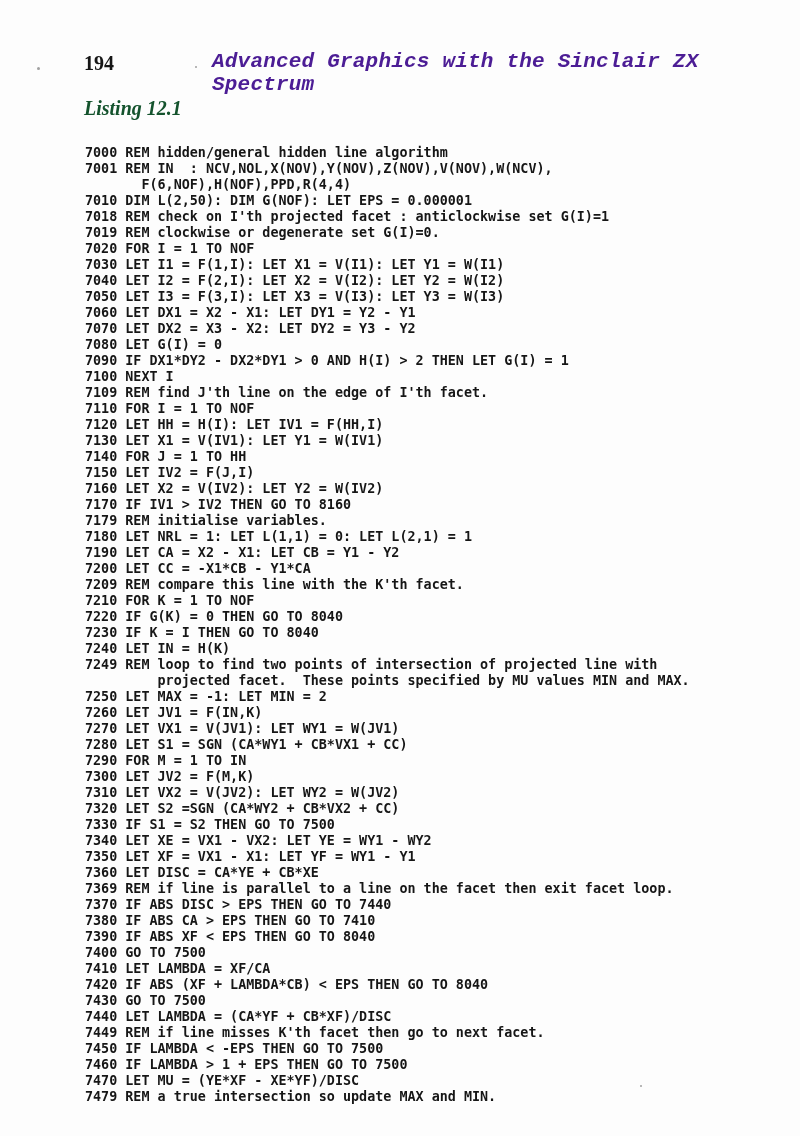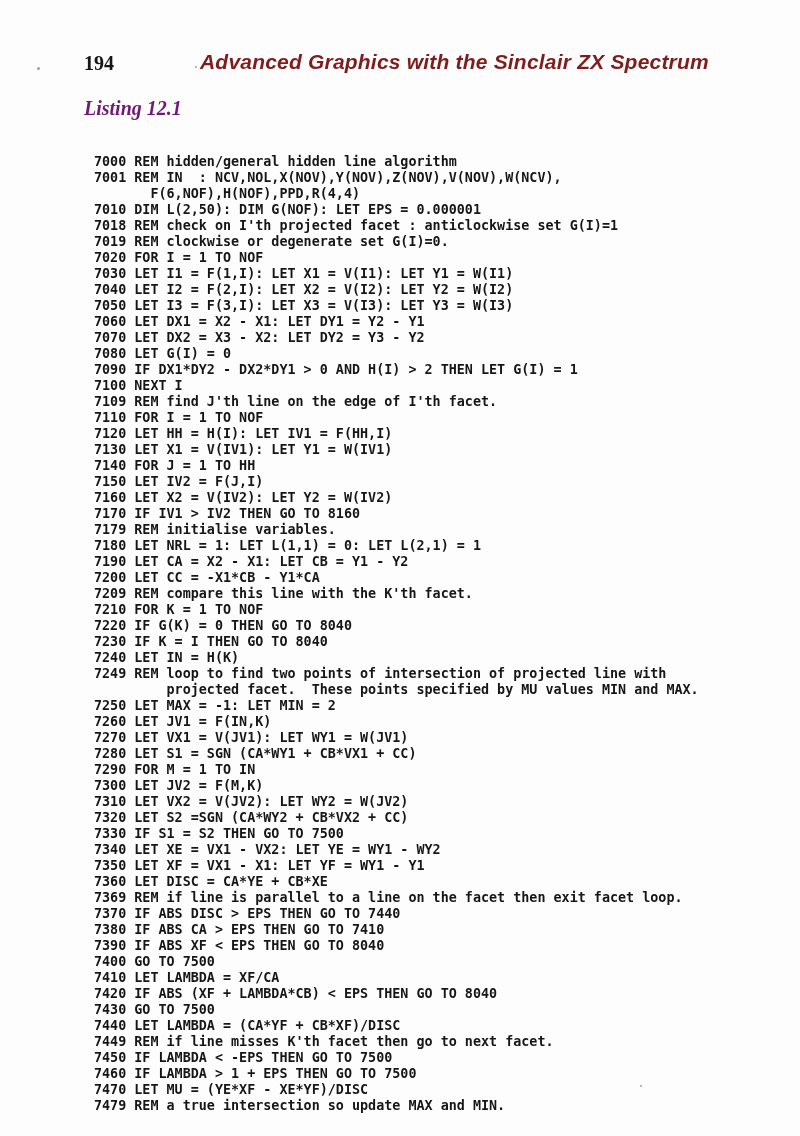--- a/index.html
+++ b/index.html
@@ -19,44 +19,44 @@
     position: absolute;
     left: 84px;
     top: 52px;
     font-family: "Liberation Serif", serif;
     font-weight: bold;
     font-size: 20px;
     color: #161616;
   }
   .running-title {
     position: absolute;
-    left: 200px;
+    left: 212px;
     top: 50px;
-    font-family: Liberation Sans, sans-serif;
+    font-family: Liberation Mono, monospace;
     font-style: italic;
     font-weight: bold;
     font-size: 21px;
     letter-spacing: 0.2px;
-    color: #7f1d1d;
+    color: #4c1d95;
   }
   .listing-title {
     position: absolute;
     left: 84px;
     top: 97px;
     font-family: "Liberation Serif", serif;
     font-style: italic;
     font-weight: bold;
     font-size: 20px;
-    color: #701a75;
+    color: #14532d;
   }
   .code-listing {
     position: absolute;
     left: 85px;
     top: 145px;
-    margin: 9px;
+    margin: 0;
     font-family: "DejaVu Sans Mono", monospace;
     font-weight: bold;
     font-size: 13.4px;
     line-height: 16px;
     letter-spacing: 0;
     white-space: pre;
     color: #161616;
   }
   .code-line {
     height: 16px;

